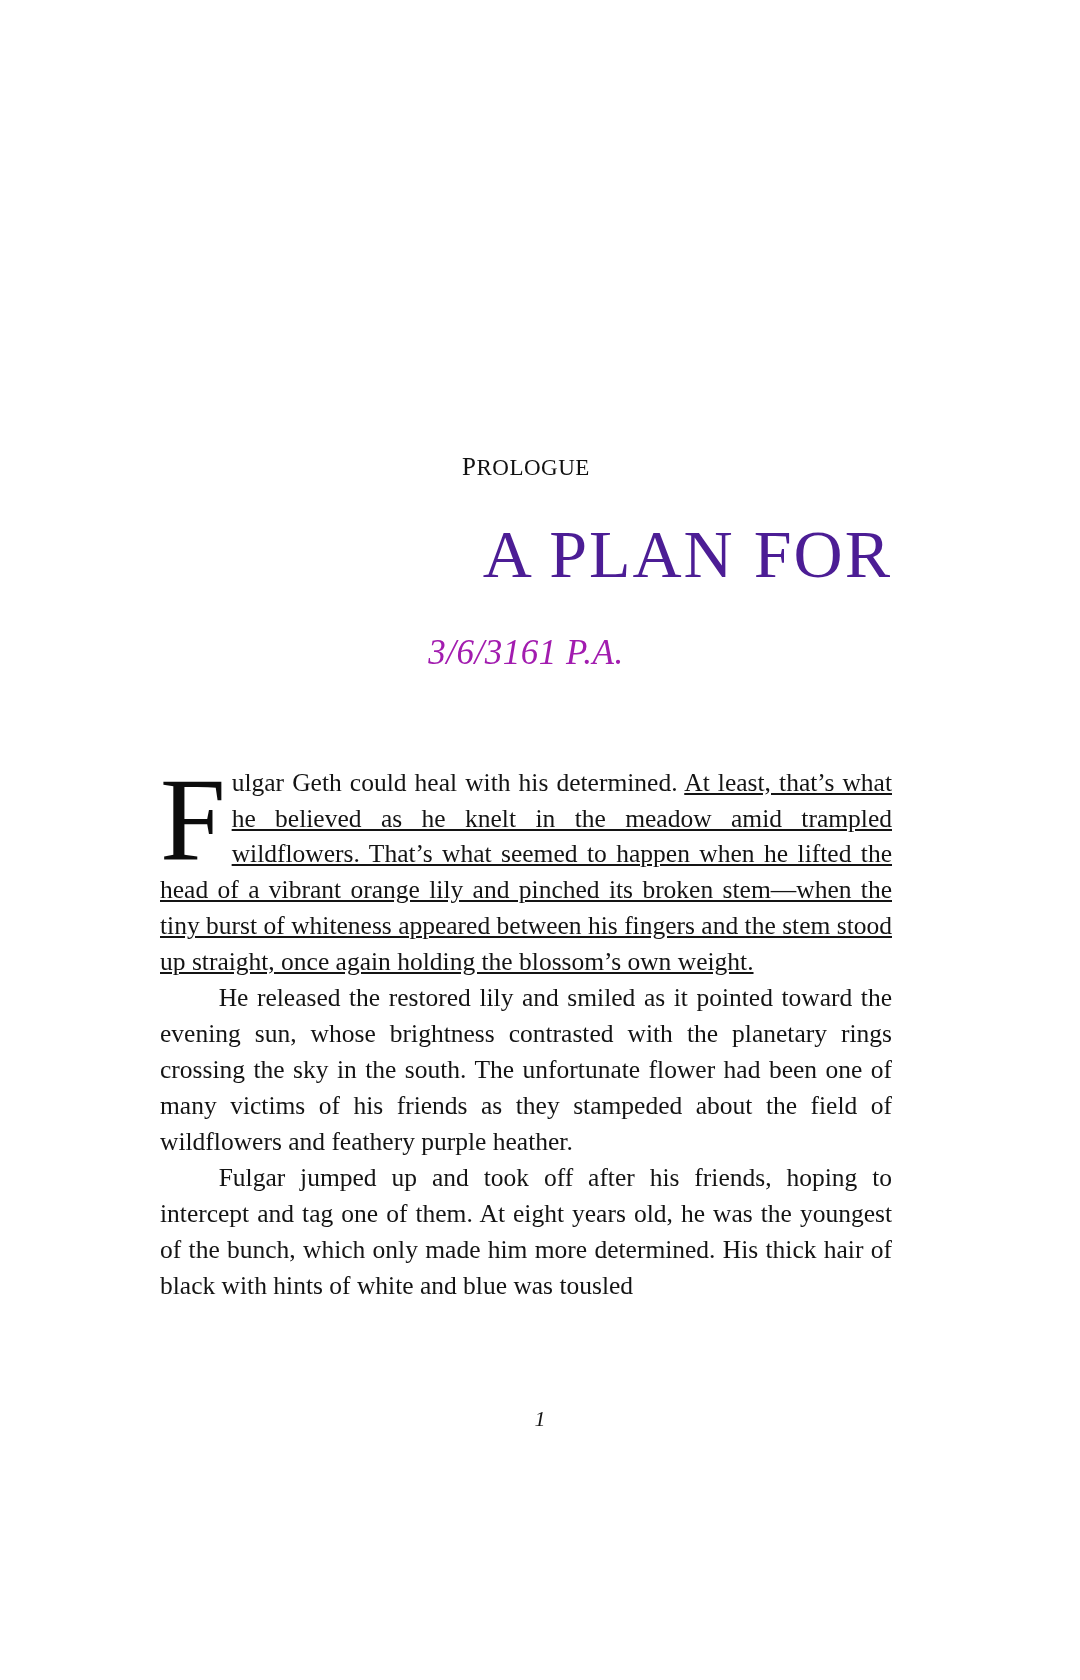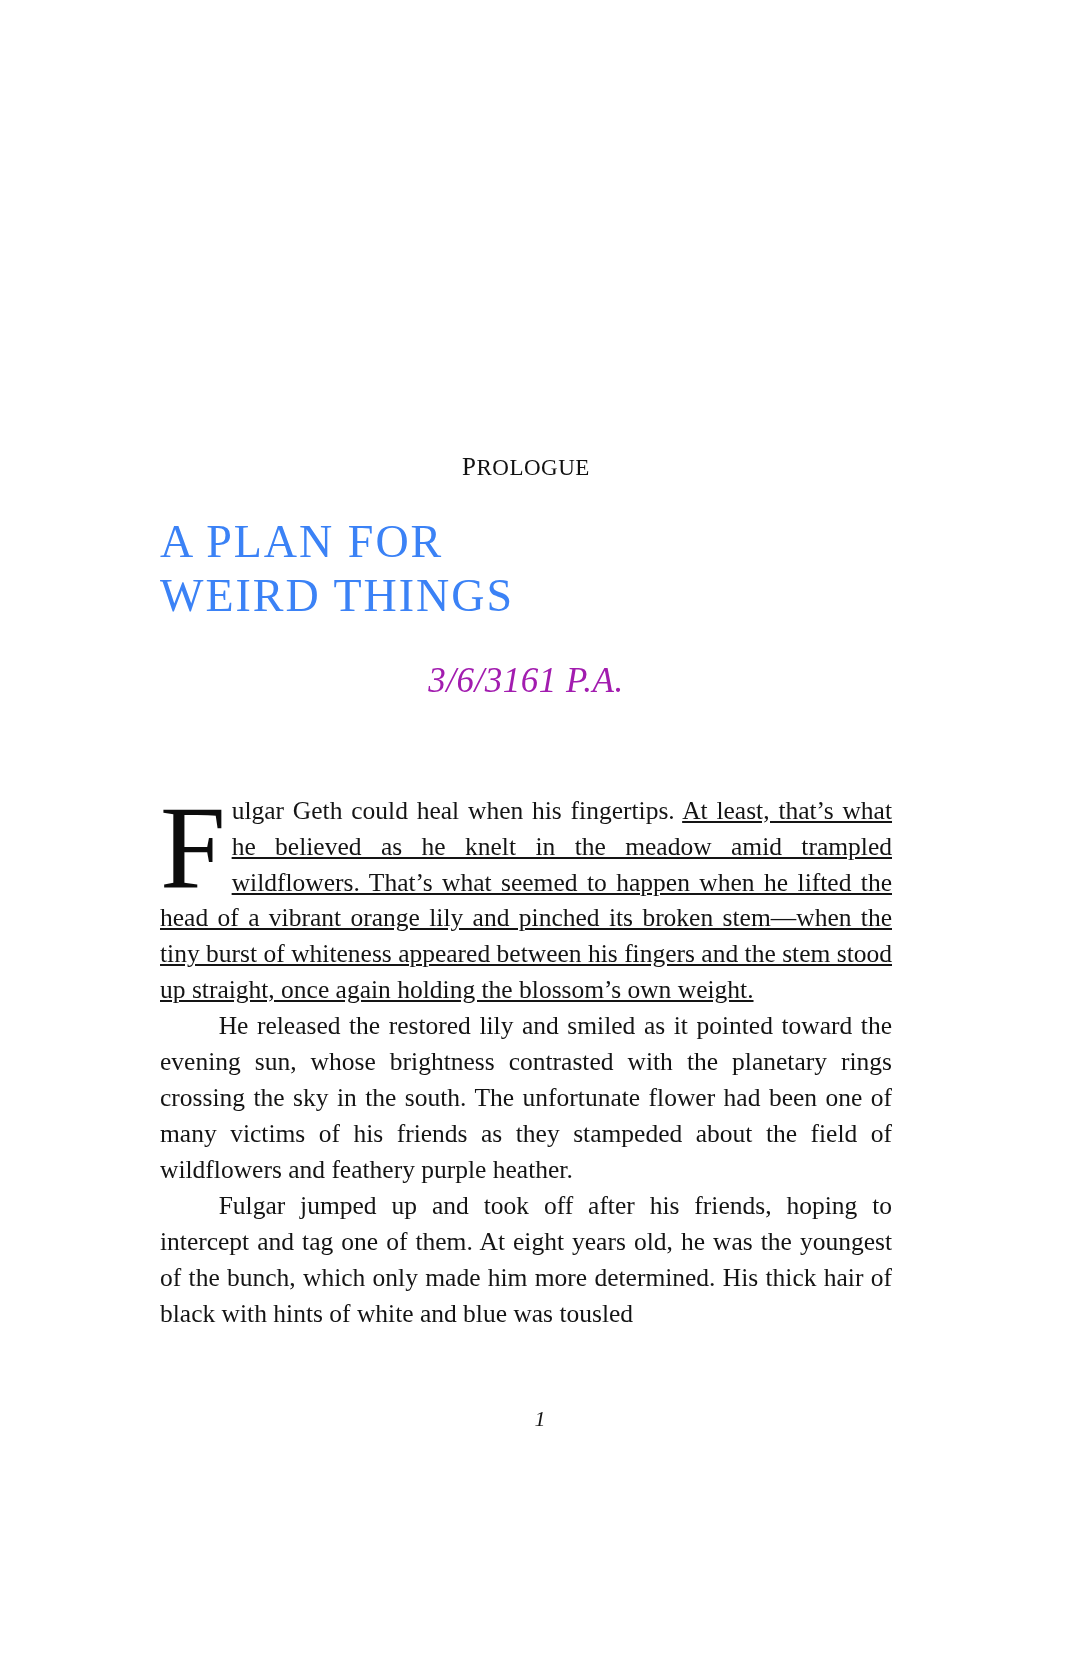--- a/index.html
+++ b/index.html
@@ -38,26 +38,26 @@
     color: #111;
     font-variant: small-caps;
     line-height: 1;
   }
   .prologue-label .first {
     font-size: 25px;
   }
 
   .chapter-title {
     margin-top: 34px;
-    text-align: left;
+    text-align: right;
     font-family: "Liberation Serif", serif;
-    font-size: 46px;
+    font-size: 68px;
     letter-spacing: 2.0px;
     line-height: 1.17;
-    color: #3b82f6;
+    color: #4c1d95;
     font-weight: normal;
     text-transform: uppercase;
   }
   .chapter-title .line {
     display: block;
     white-space: nowrap;
   }
 
   .chapter-date {
     margin-top: 38px;
@@ -120,28 +120,27 @@
 
 <div class="page">
   <div class="content">
 
     <div class="prologue-label">
       <span class="first">P</span><span>rologue</span>
     </div>
 
     <div class="chapter-title">
       <span class="line">A PLAN FOR</span>
-      <span class="line">WEIRD THINGS</span>
     </div>
 
     <div class="chapter-date">3/6/3161 P.A.</div>
 
     <div class="body-text">
       <p class="dropcap-para">
-        <span class="dropcap">F</span><span>ulgar Geth could heal when his fingertips.</span>
+        <span class="dropcap">F</span><span>ulgar Geth could heal with his determined.</span>
         <span class="sub-indent">At least, that’s what he believed as he knelt in the meadow amid trampled wildflowers. That’s what seemed to happen when he lifted the head of a vibrant orange lily and pinched its broken stem—when the tiny burst of whiteness appeared between his fingers and the stem stood up straight, once again holding the blossom’s own weight.</span>
       </p>
       <p class="indent">He released the restored lily and smiled as it pointed toward the evening sun, whose brightness contrasted with the planetary rings crossing the sky in the south. The unfortunate flower had been one of many victims of his friends as they stampeded about the field of wildflowers and feathery purple heather.</p>
       <p class="indent">Fulgar jumped up and took off after his friends, hoping to intercept and tag one of them. At eight years old, he was the youngest of the bunch, which only made him more determined. His thick hair of black with hints of white and blue was tousled</p>
     </div>
 
   </div>
 
   <div class="page-number">1</div>
 </div>

